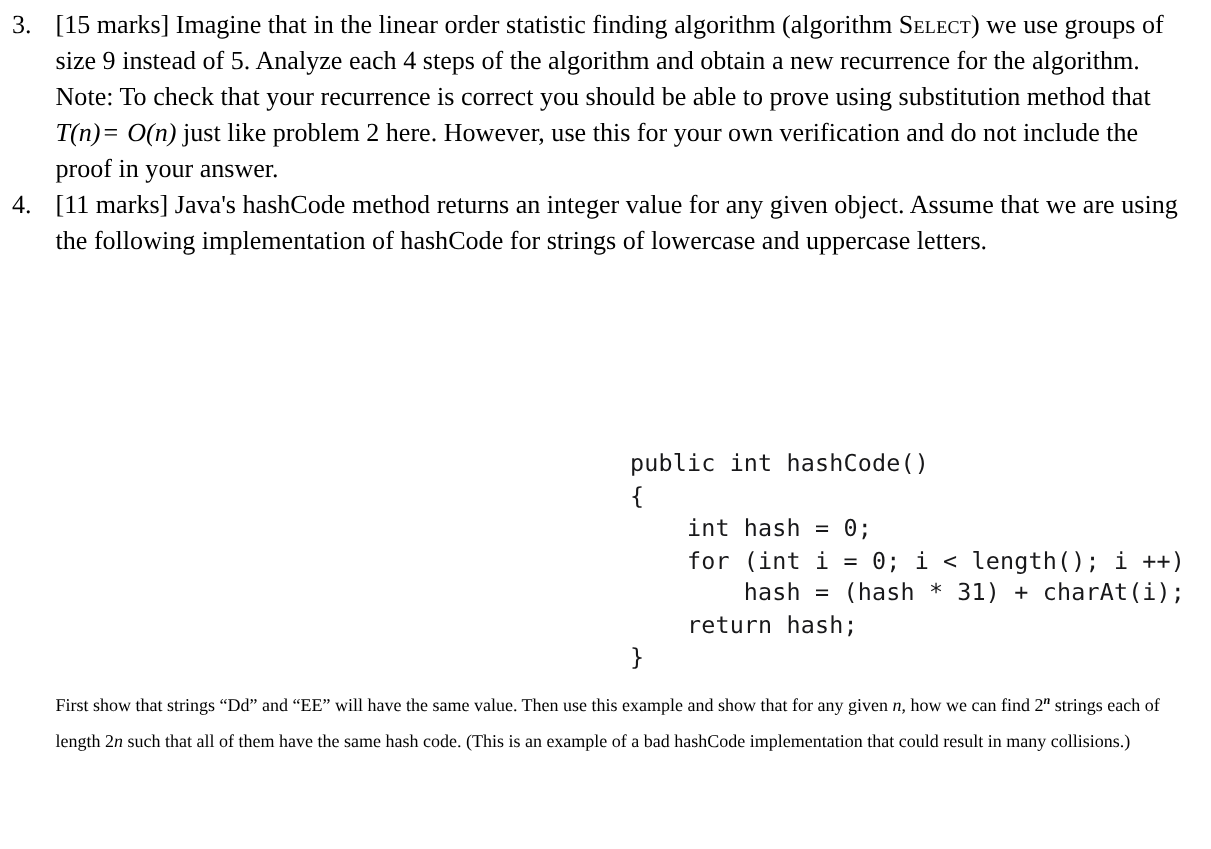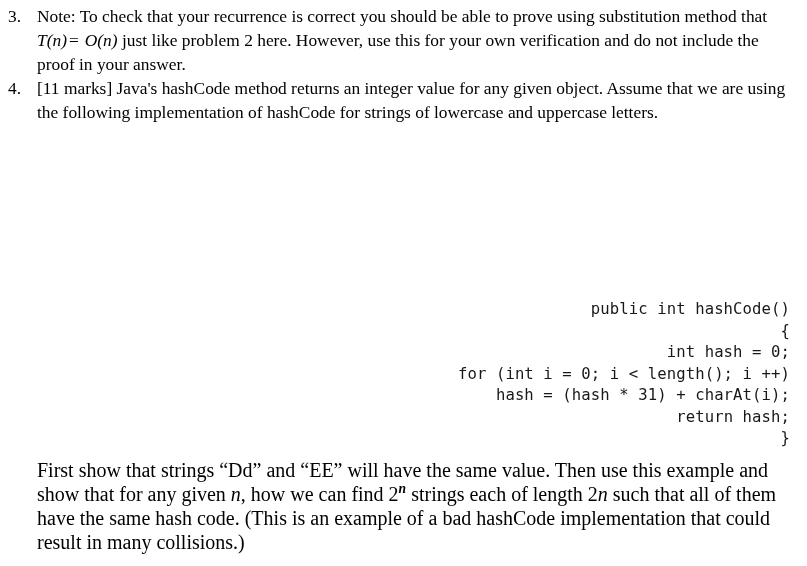--- a/index.html
+++ b/index.html
@@ -90,30 +90,29 @@
     left: 420px;
     top: 299px;
     margin: 0;
     padding: 0;
     font-family: "DejaVu Sans Mono", "Liberation Mono", monospace;
     font-size: 15.6px;
     line-height: 21.5px;
     color: #18181a;
     white-space: pre;
     letter-spacing: 0.1px;
-    text-align: right;
   }
   
   .closing {
     position: absolute;
     left: 37px;
     top: 458px;
     width: 753px;
     margin: 0;
-    font-size: 20px;
+    font-size: 12px;
     line-height: 24px;
   }
   .list-block {
     position: absolute;
     left: 0;
     top: 4px;
     width: 807px;
   }
   .problem + .problem {
     margin-top: 0;
@@ -123,20 +122,21 @@
 <body>
 
 <div class="page">
 
   <div class="list-block">
     <ol class="problem-list">
 
       <li class="problem">
         <span class="problem-number">3.</span>
         <span class="problem-body">
+          <span class="para">[15 marks] Imagine that in the linear order statistic finding algorithm (algorithm <span class="smallcaps">Select</span>) we use groups of size 9 instead of 5. Analyze each 4 steps of the algorithm and obtain a new recurrence for the algorithm.</span>
             <span class="para"><span class="note-label">Note:</span><span> To check that your recurrence is correct you should be able to prove using substitution method that </span><span class="math"><span>T(n)</span><span class="op">=</span><span class="gap"></span><span>O(n)</span></span><span> just like problem 2 here. However, use this for your own verification and do not include the proof in your answer.</span></span>
         </span>
       </li>
 
       <li class="problem">
         <span class="problem-number">4.</span>
         <span class="problem-body">
           <span class="para">[11 marks] Java's hashCode method returns an integer value for any given object. Assume that we are using the following implementation of hashCode for strings of lowercase and uppercase letters.</span>
         </span>
       </li>

